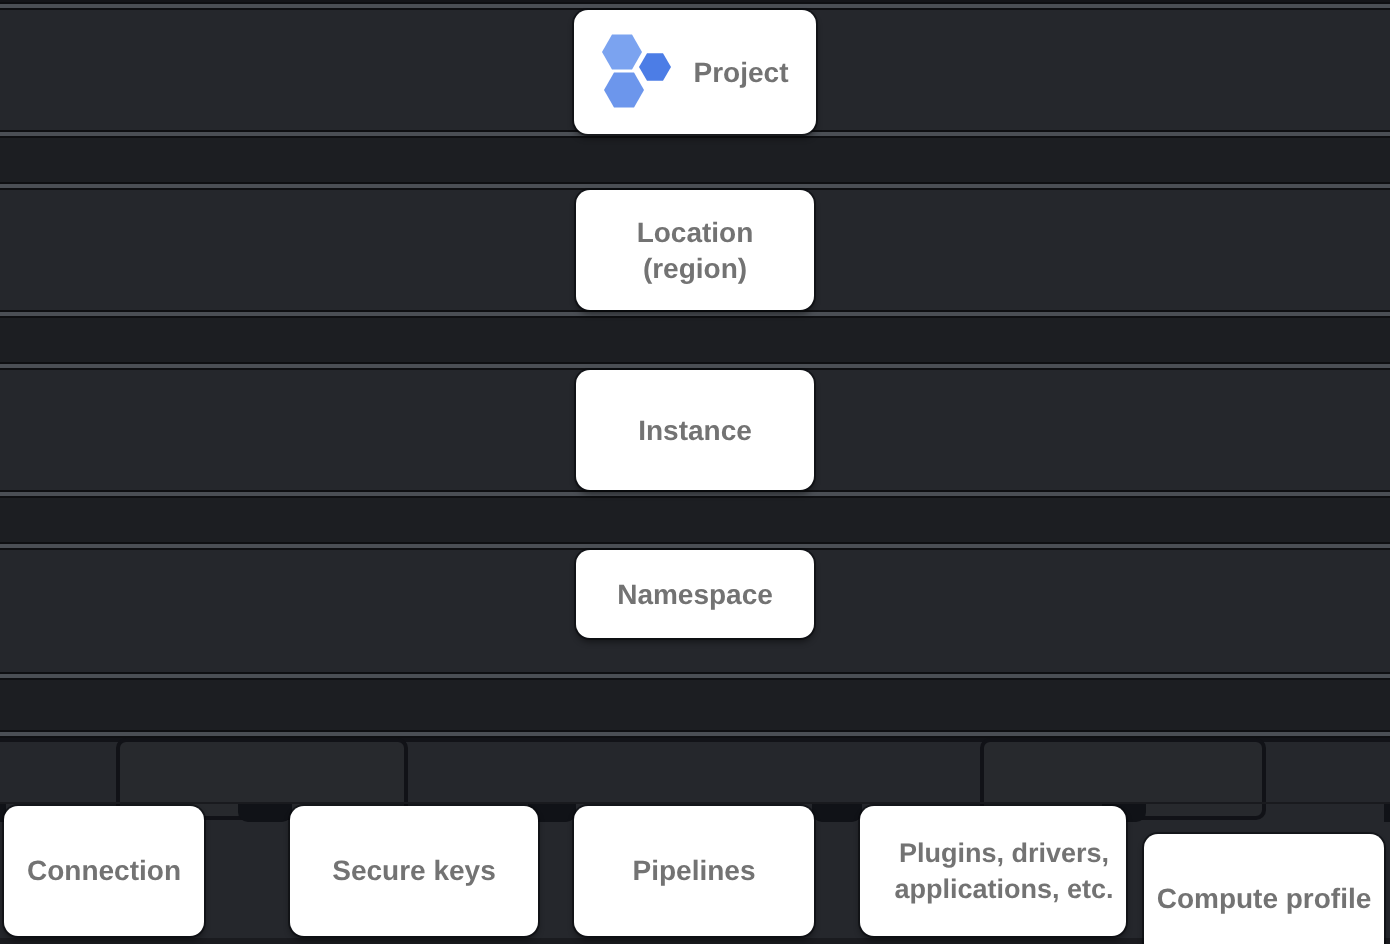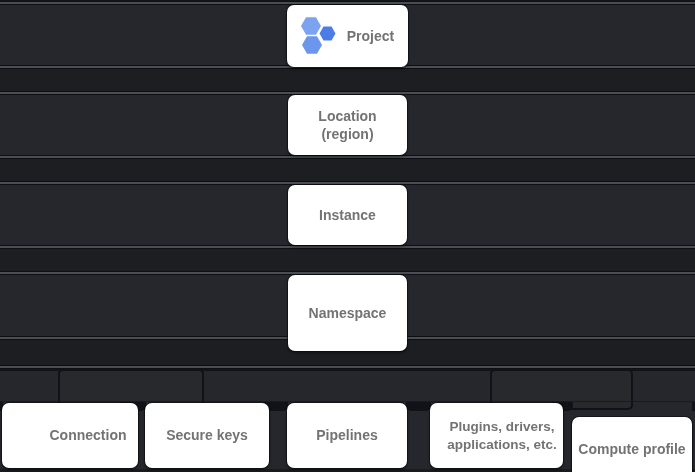--- a/index.html
+++ b/index.html
@@ -37,22 +37,22 @@
     box-shadow:0 0 0 1px rgba(8,9,12,0.55), 0 2px 3px rgba(0,0,0,0.45);
     display:flex;align-items:center;justify-content:center;
     color:#737373;font-weight:700;font-size:14px;line-height:1.3;
     text-align:center;
   }
   .chip .lbl{white-space:pre-line;}
   .chip-project{left:287px;top:5px;width:121px;height:62px;}
   .chip-project .hexicon{width:36px;height:38px;margin-right:10px;flex:0 0 auto;display:block;}
   .chip-location{left:288px;top:95px;width:119px;height:60px;}
   .chip-instance{left:288px;top:185px;width:119px;height:60px;}
-  .chip-namespace{left:288px;top:275px;width:119px;height:76px;}
-  .chip-connection{left:2px;top:403px;width:100px;height:65px;padding-left:36px;}
+  .chip-namespace{left:288px;top:275px;width:119px;height:44px;}
+  .chip-connection{left:2px;top:403px;width:100px;height:65px;}
   .chip-securekeys{left:145px;top:403px;width:124px;height:65px;}
   .chip-pipelines{left:287px;top:403px;width:120px;height:65px;text-align:right;}
   .chip-plugins{left:430px;top:403px;width:122px;height:65px;font-size:13.5px;padding-left:11px;}
   .chip-compute{left:572px;top:417px;width:120px;height:65px;}
 </style>
 </head>
 <body>
 
 <div class="canvas">
 

